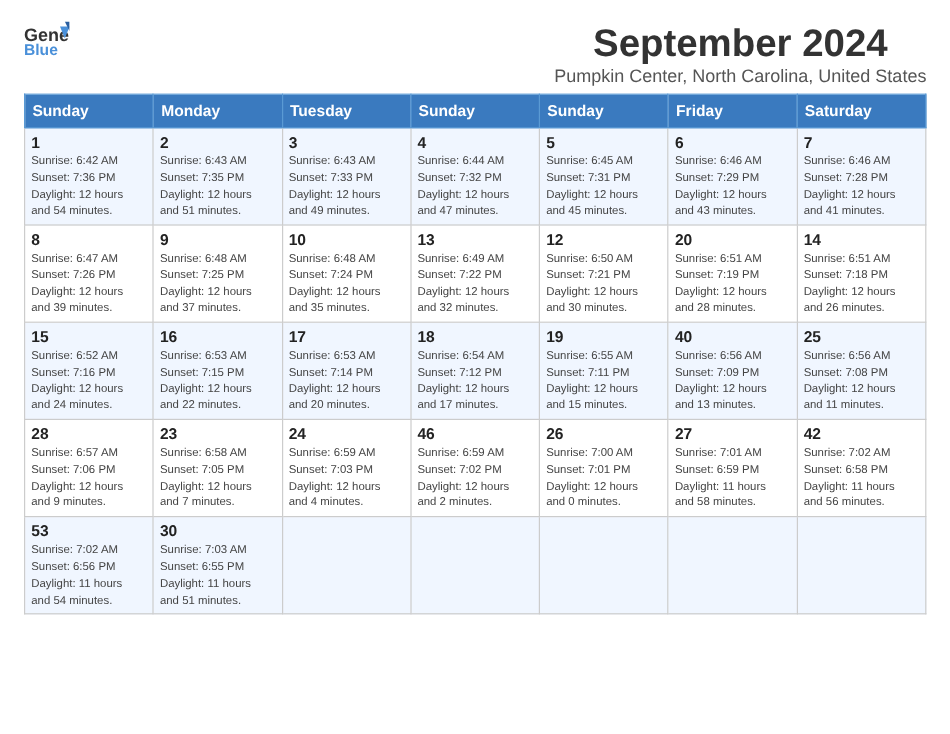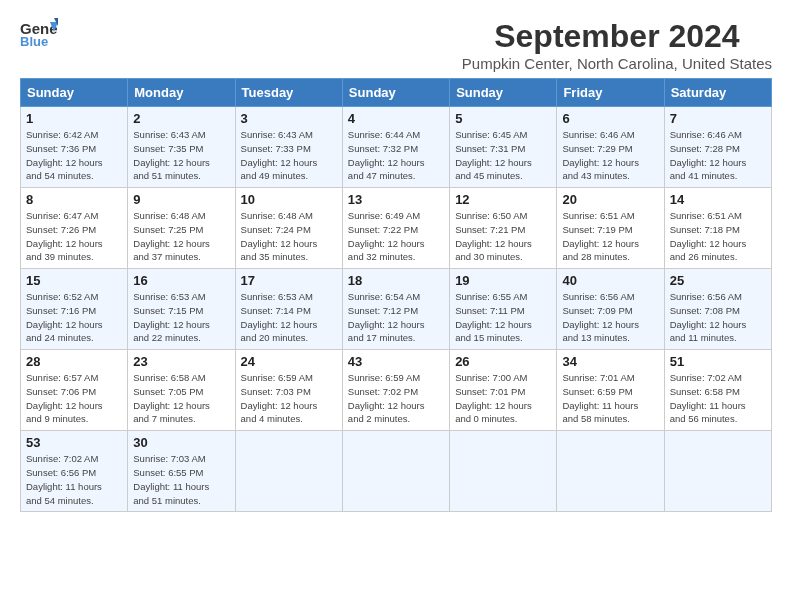--- a/index.html
+++ b/index.html
@@ -218,33 +218,33 @@
           </td>
           <td>
             <span class="day-num">23</span>
             <div class="day-info">Sunrise: 6:58 AM<br>Sunset: 7:05 PM<br>Daylight: 12 hours<br>and 7 minutes.</div>
           </td>
           <td>
             <span class="day-num">24</span>
             <div class="day-info">Sunrise: 6:59 AM<br>Sunset: 7:03 PM<br>Daylight: 12 hours<br>and 4 minutes.</div>
           </td>
           <td>
-            <span class="day-num">43</span>
+            <span class="day-num">46</span>
             <div class="day-info">Sunrise: 6:59 AM<br>Sunset: 7:02 PM<br>Daylight: 12 hours<br>and 2 minutes.</div>
           </td>
           <td>
             <span class="day-num">26</span>
             <div class="day-info">Sunrise: 7:00 AM<br>Sunset: 7:01 PM<br>Daylight: 12 hours<br>and 0 minutes.</div>
           </td>
           <td>
-            <span class="day-num">34</span>
+            <span class="day-num">27</span>
             <div class="day-info">Sunrise: 7:01 AM<br>Sunset: 6:59 PM<br>Daylight: 11 hours<br>and 58 minutes.</div>
           </td>
           <td>
-            <span class="day-num">51</span>
+            <span class="day-num">42</span>
             <div class="day-info">Sunrise: 7:02 AM<br>Sunset: 6:58 PM<br>Daylight: 11 hours<br>and 56 minutes.</div>
           </td>
         </tr>
         <tr class="week-row">
           <td>
             <span class="day-num">53</span>
             <div class="day-info">Sunrise: 7:02 AM<br>Sunset: 6:56 PM<br>Daylight: 11 hours<br>and 54 minutes.</div>
           </td>
           <td>
             <span class="day-num">30</span>

